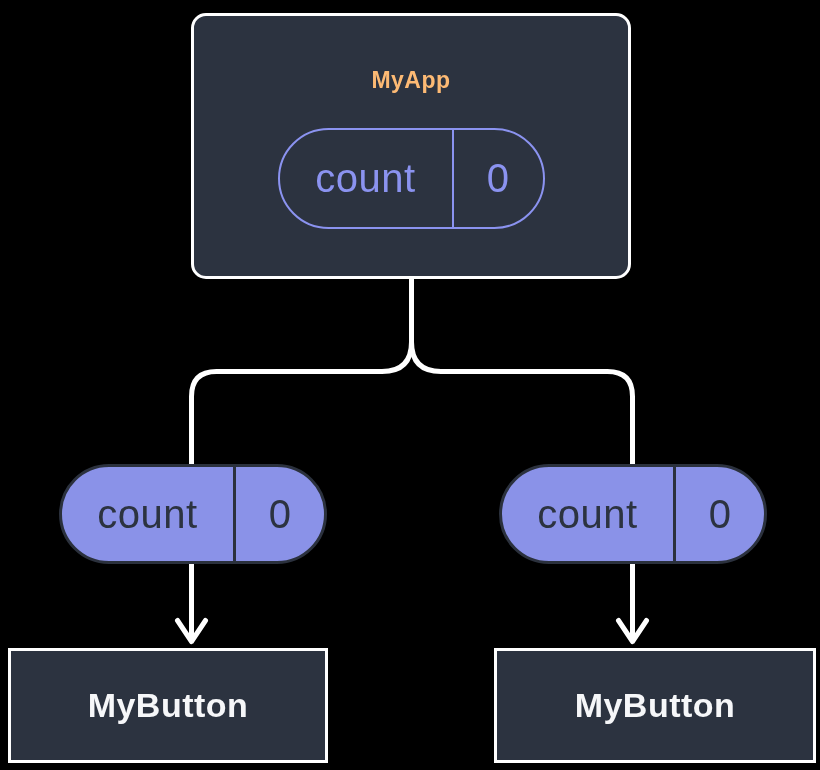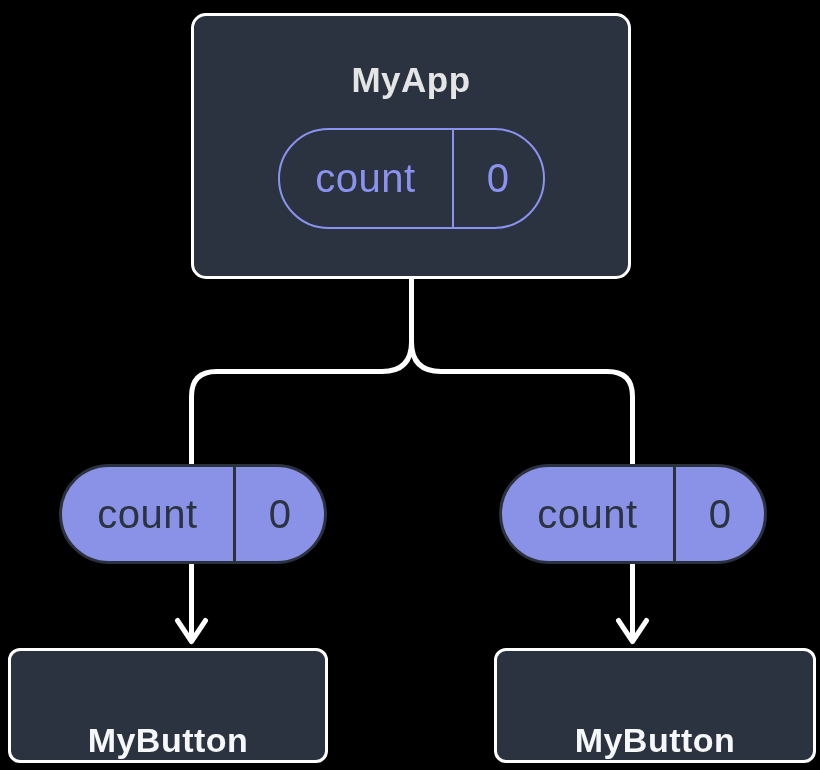--- a/index.html
+++ b/index.html
@@ -32,22 +32,22 @@
     top: 13px;
     width: 440px;
     height: 266px;
     border-radius: 15px;
     display: flex;
     flex-direction: column;
     align-items: center;
     padding-top: 41px;
   }
   .app-title {
-    color: #e5e5e5;
-    font-size: 35px;
+    color: #fdba74;
+    font-size: 23px;
     font-weight: 600;
     line-height: 46px;
     letter-spacing: 0.5px;
   }
   .pill {
     display: flex;
     align-items: stretch;
     box-sizing: border-box;
     border-radius: 52px;
     z-index: 2;
@@ -87,23 +87,23 @@
     justify-content: center;
   }
   .pill-text {
     font-size: 40px;
     font-weight: 400;
     letter-spacing: 0.5px;
   }
   .button-box {
     top: 648px;
     height: 115px;
-    border-radius: 12px;
+    border-radius: 0;
     display: flex;
-    align-items: flex-end;
+    align-items: center;
     justify-content: center;
   }
   .button-left  { left: 8px;   width: 320px; }
   .button-right { left: 494px; width: 322px; }
   .button-title {
     color: #F6F7F9;
     font-size: 34px;
     font-weight: 600;
     letter-spacing: 0.5px;
   }

